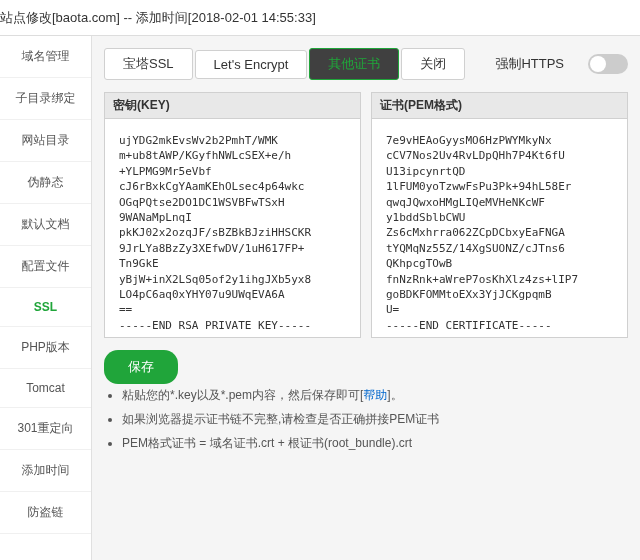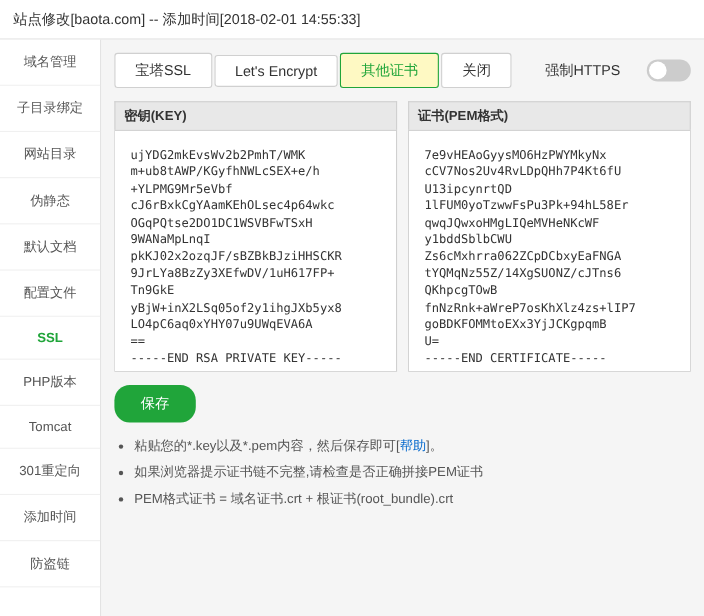--- a/index.html
+++ b/index.html
@@ -9,21 +9,21 @@
       background: #f0f0f0;
       width: 640px;
       height: 560px;
       overflow: hidden;
     }
 
     
     .title-bar {
       background: #fff;
       border-bottom: 1px solid #ddd;
-      padding: 8px 12px;
+      padding: 8px 0;
       font-size: 13px;
       color: #333;
       height: 36px;
       display: flex;
       align-items: center;
     }
 
     .layout {
       display: flex;
       height: 524px;
@@ -73,21 +73,21 @@
       padding: 6px 18px;
       background: #fff;
       border: 1px solid #d0d0d0;
       border-radius: 3px;
       cursor: pointer;
       font-size: 13px;
       color: #333;
     }
 
     .tab-btn.active {
-      background: #fef9c3;
+      background: #404040;
       border-color: #20a53a;
       color: #20a53a;
       border: 1px solid #20a53a;
     }
 
     .force-https {
       margin-left: auto;
       display: flex;
       align-items: center;
       gap: 24px;
@@ -155,21 +155,21 @@
 
     
     .save-btn {
       background: #20a53a;
       color: #fff;
       border: none;
       padding: 8px 24px;
       border-radius: 14px;
       cursor: pointer;
       font-size: 13px;
-      margin-bottom: 12px;
+      margin-bottom: 2px;
     }
 
     
     .tips {
       list-style: disc;
       padding-left: 18px;
     }
 
     .tips li {
       font-size: 12px;

